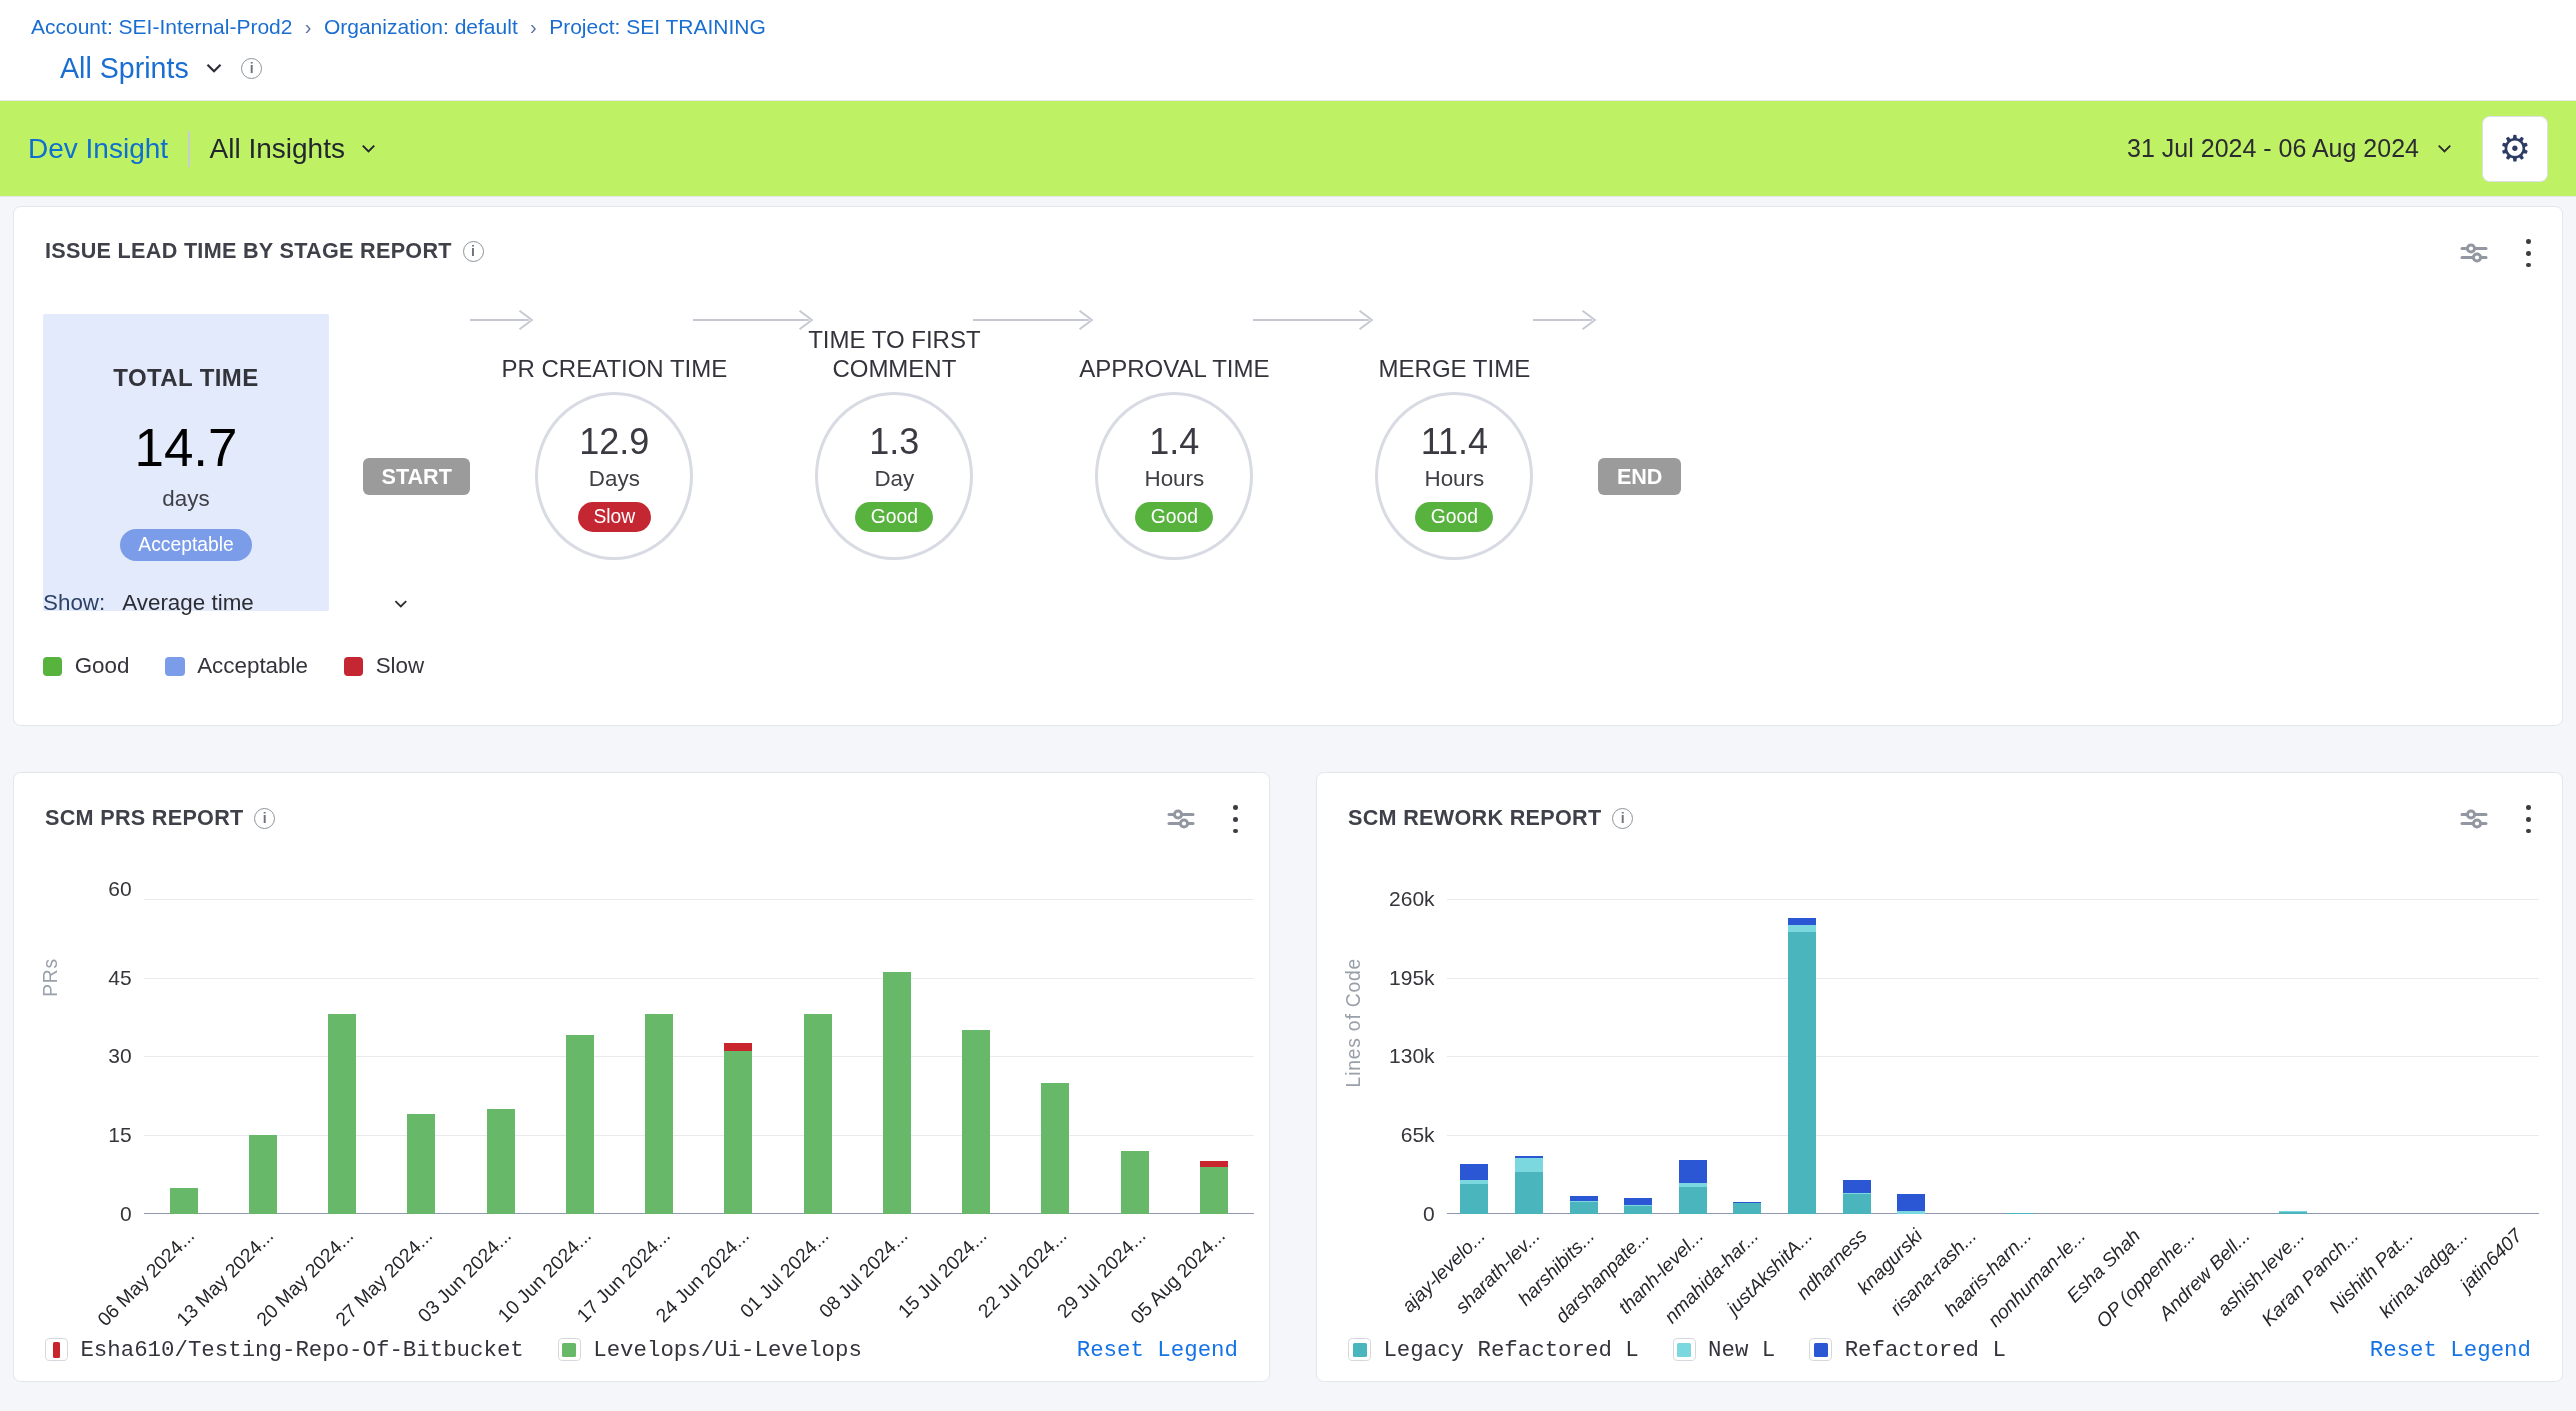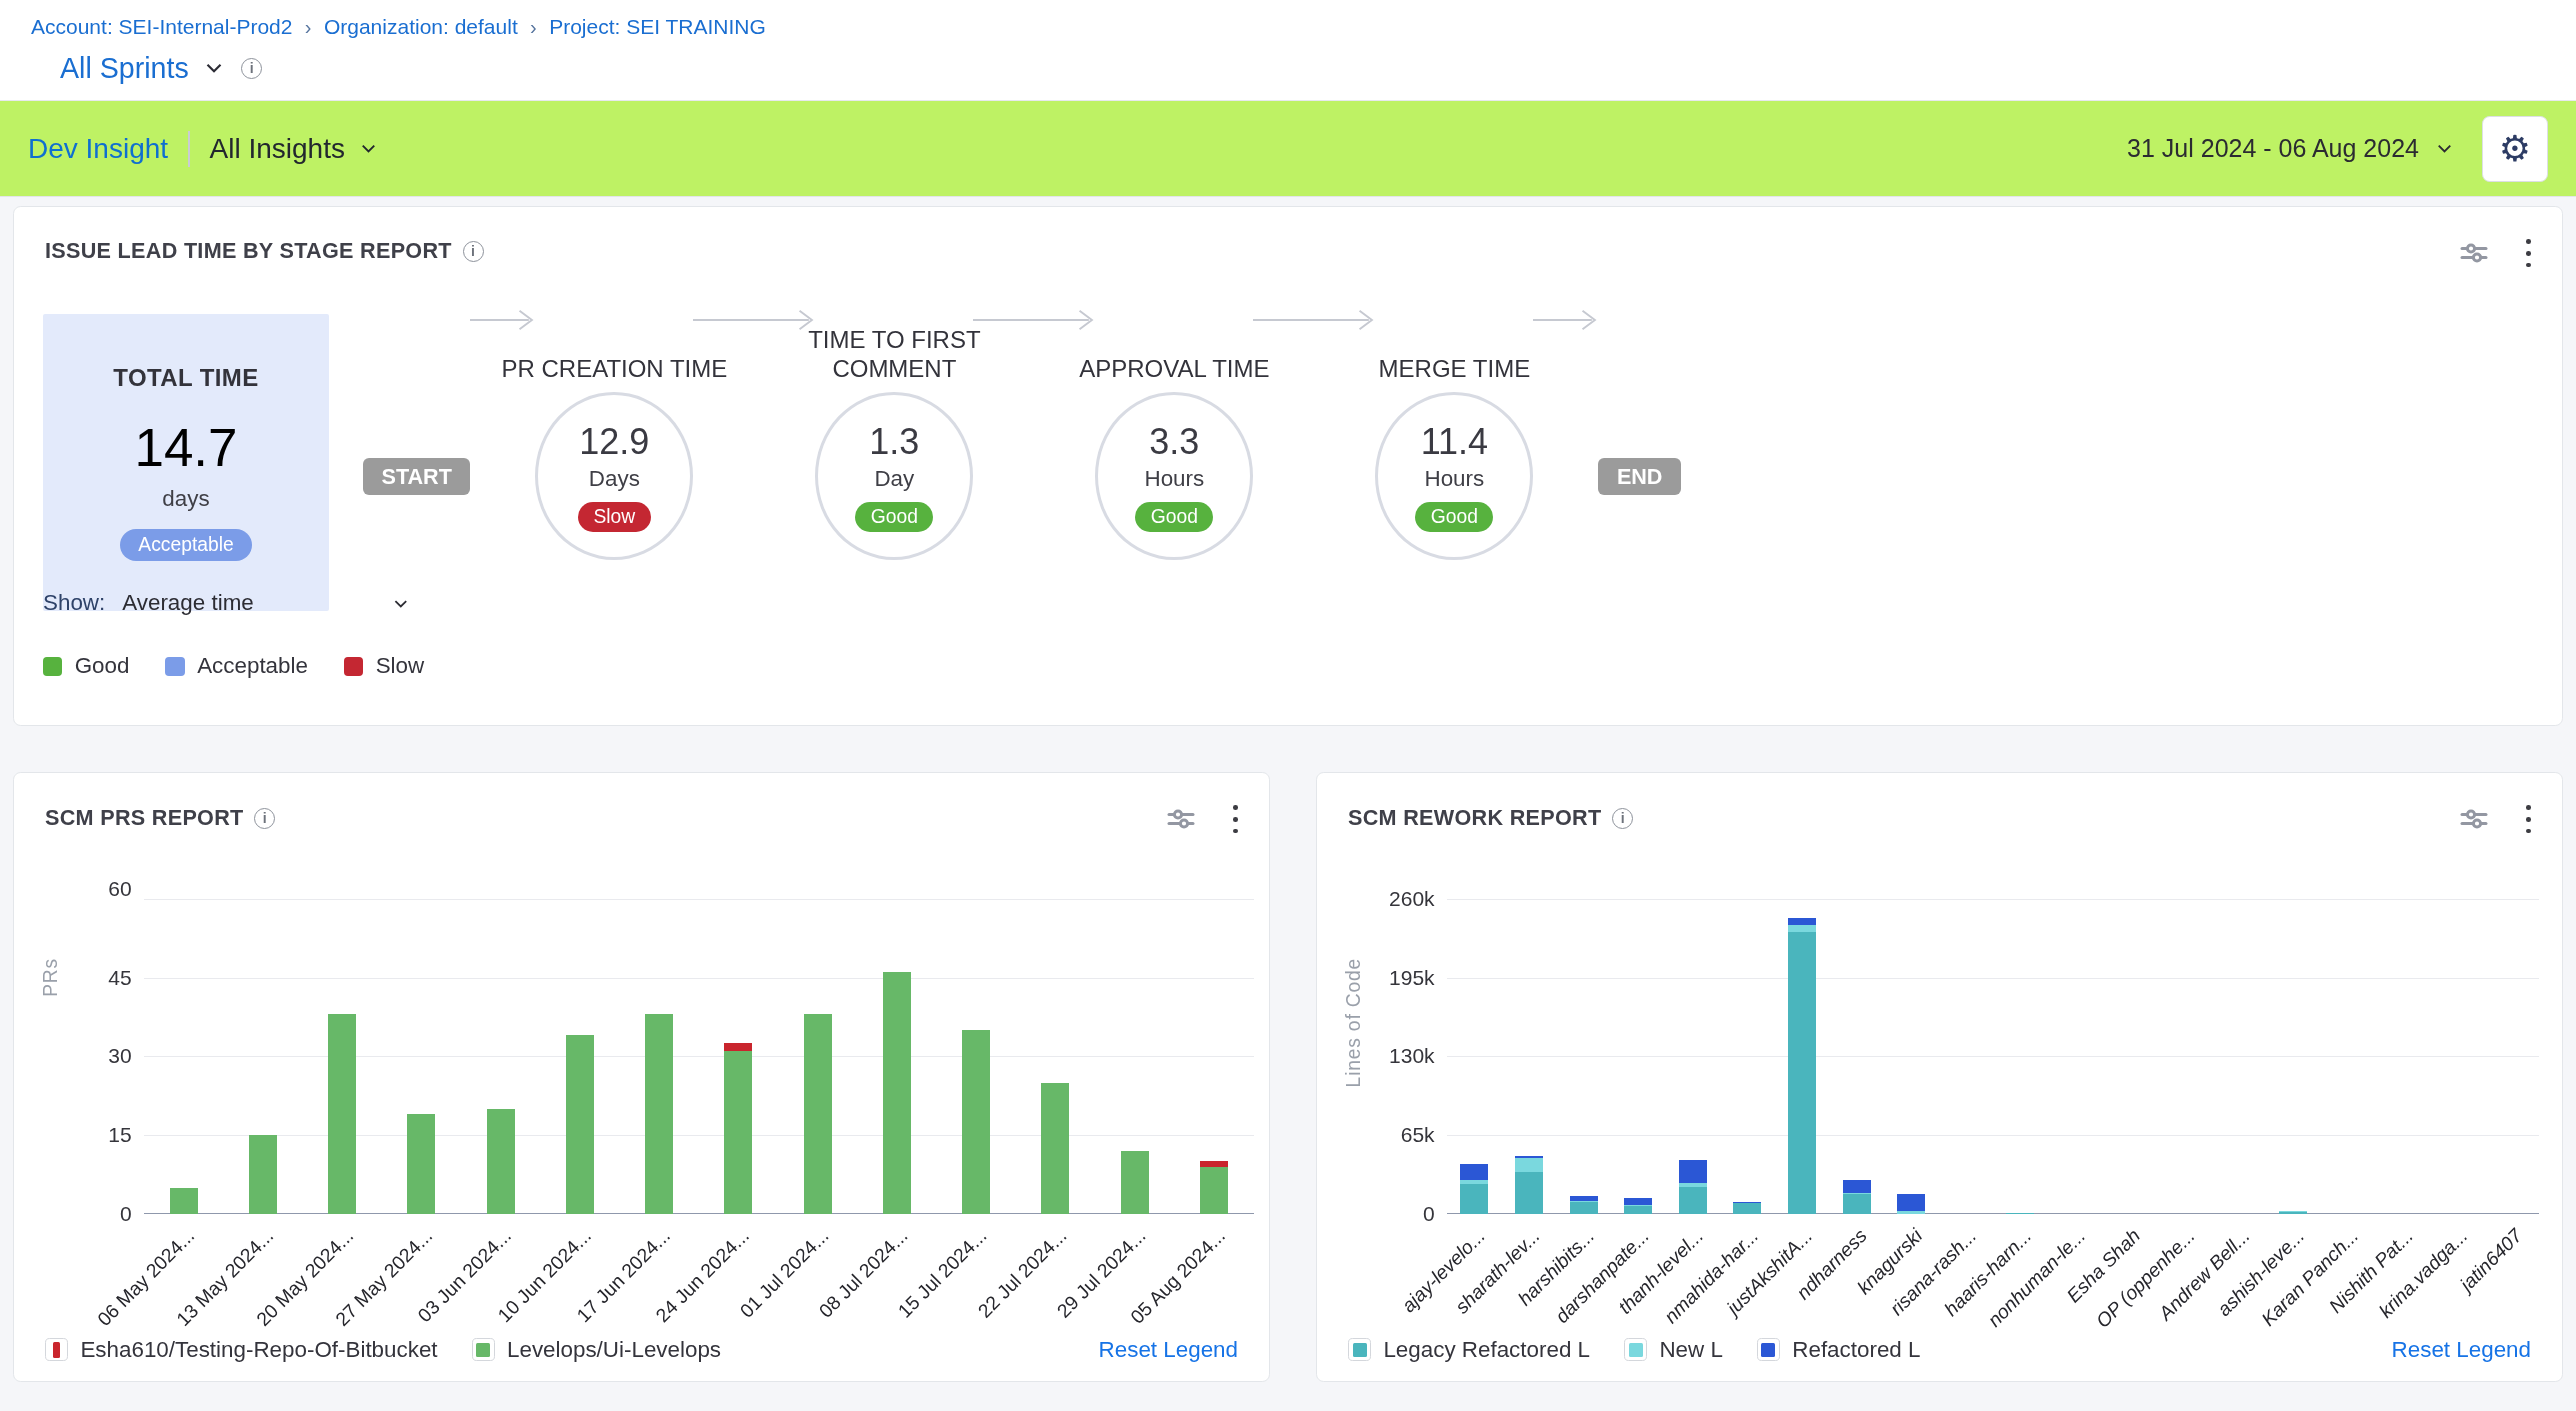--- a/index.html
+++ b/index.html
@@ -64,21 +64,21 @@
   .plot { position:absolute; top:126px; height:315px; }
   .gridline { position:absolute; left:0; right:0; height:0.8px; background:#e9eaee; }
   .gridline.axis { height:1.5px; background:#8f98ac; }
   .tick { position:absolute; right:100%; margin-right:12.4px; transform:translateY(50%); font-size:21px; color:#35353b; white-space:nowrap; }
   .bars { position:absolute; inset:0; }
   .bar-col { position:absolute; bottom:0; width:28px; transform:translateX(-50%); display:flex; flex-direction:column-reverse; cursor:pointer; }
   .xlabels { position:absolute; top:100%; left:0; right:0; }
   .xlab { position:absolute; width:0; height:0; }
   .xlab span { position:absolute; right:0; top:10.8px; white-space:nowrap; font-size:19.3px; color:#26262c; transform:rotate(-45deg); transform-origin:100% 0; }
   .xlab.italic span { font-style:italic; }
-  .chart-legend { position:absolute; left:31px; right:31px; bottom:18.5px; display:flex; align-items:center; gap:34px; }
+  .chart-legend { position:absolute; left:31px; right:31px; bottom:18.5px; display:flex; align-items:center; gap:34px;font-family:Liberation Mono, monospace; }
   .chart-legend .item { display:flex; align-items:center; gap:12.4px; font-size:22.4px; color:#34343c; cursor:pointer; }
   .box-swatch { width:23px; height:23px; border:1.5px solid #d4d7dc; border-radius:4.6px; display:flex; align-items:center; justify-content:center; background:#fff; }
   .box-swatch i { display:block; width:14px; height:14px; border-radius:1.5px; }
   .box-swatch.bar i { width:7px; height:15.4px; }
   .reset-link { margin-left:auto; color:#1673e6; font-size:22.4px; cursor:pointer; }
   svg.chev, svg.sliders, svg.arr { display:block; }
 </style>
 </head>
 <body>
 
@@ -177,21 +177,21 @@
             <div class="stage-badge" style="background: rgb(87, 178, 62);">Good</div>
           </div>
         </div>
         <svg width="122" height="28" class="arr" viewBox="0 0 158 36">
           <line x1="0" y1="18" x2="150" y2="18" stroke="#c6c9d1" stroke-width="2.5"></line>
                  <polyline points="138,6 154,18 138,30" fill="none" stroke="#c6c9d1" stroke-width="2.5"></polyline>
         </svg>
         <div class="stage">
           <div class="stage-title">APPROVAL TIME</div>
           <div class="stage-circle">
-            <div class="stage-value">3.3</div>
+            <div class="stage-value">1.4</div>
             <div class="stage-unit">Hours</div>
             <div class="stage-badge" style="background: rgb(87, 178, 62);">Good</div>
           </div>
         </div>
         <svg width="122" height="28" class="arr" viewBox="0 0 158 36">
           <line x1="0" y1="18" x2="150" y2="18" stroke="#c6c9d1" stroke-width="2.5"></line>
                  <polyline points="138,6 154,18 138,30" fill="none" stroke="#c6c9d1" stroke-width="2.5"></polyline>
         </svg>
         <div class="stage">
           <div class="stage-title">MERGE TIME</div>

